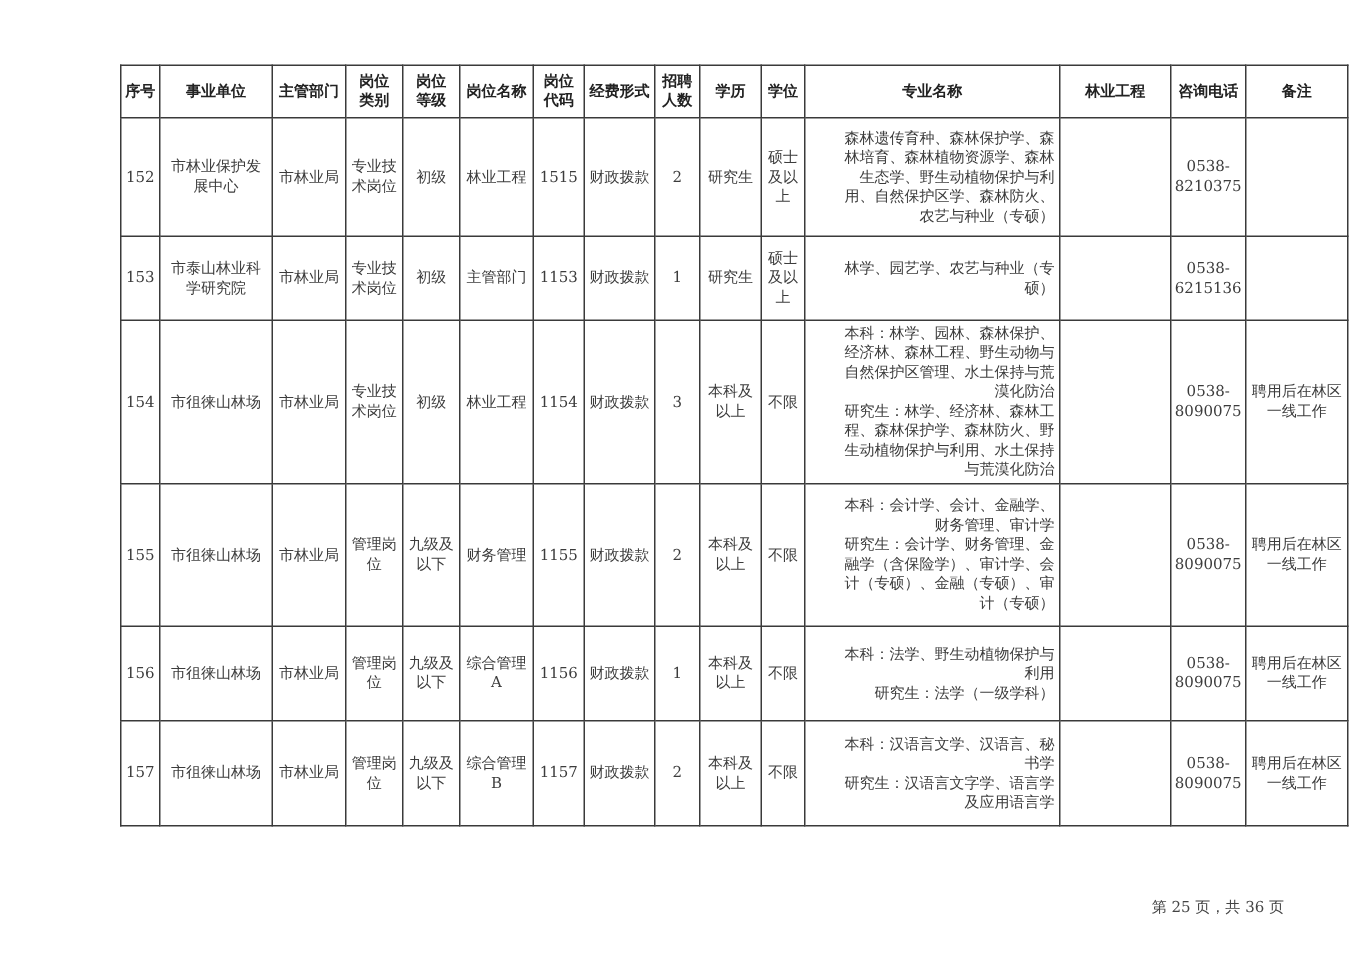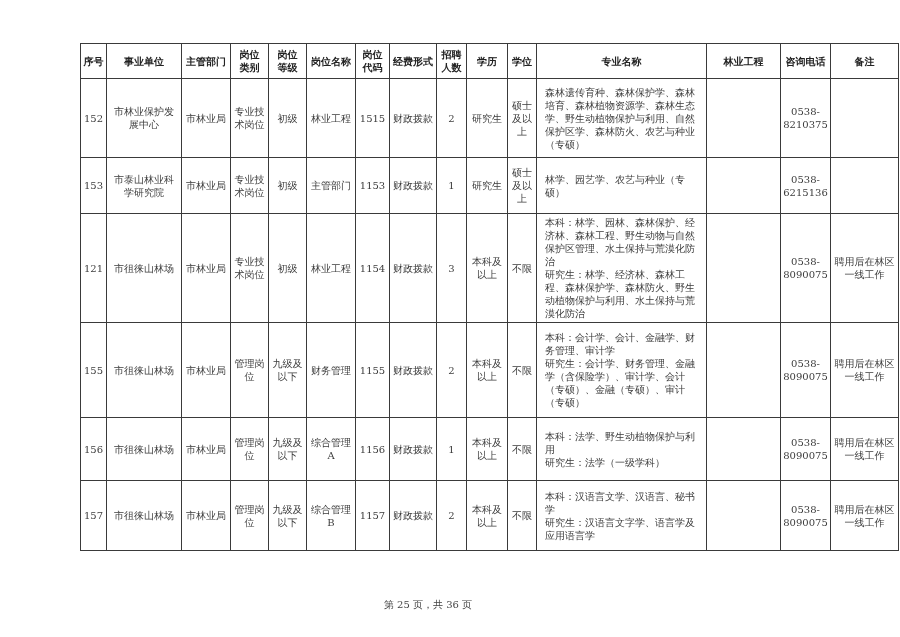--- a/index.html
+++ b/index.html
@@ -5,23 +5,23 @@
   html, body { margin: 0; padding: 0; background: #ffffff; }
   body { width: 900px; height: 637px; position: relative; overflow: hidden;
          font-family: "DejaVu Serif", "Liberation Serif", serif; color: #333; }
   table.grid { position: absolute; left: 40px; top: 43px; border-collapse: collapse;
                table-layout: fixed; width: 818px; margin-left: 40px; }
   table.grid td, table.grid th { border: 1.3px solid #3a3a3a; padding: 0 2px; text-align: center;
                vertical-align: middle; font-size: 10px; line-height: 13px; font-weight: normal;
                color: #3c3c3c; overflow: hidden; }
   table.grid th { font-family: "DejaVu Sans", "Liberation Sans", sans-serif; font-weight: bold;
                font-size: 10px; color: #222; height: 34px; }
-  table.grid td.major { text-align: left; padding-left: 8px; padding-right: 3px; line-height: 13px; }
+  table.grid td.major { text-align: right; padding-left: 18px; padding-right: 3px; line-height: 13px; }
   .multiline { white-space: pre-line; }
-  .footer { position: absolute; left: 0; width: 856px; top: 598px; text-align: center;
+  .footer { position: absolute; left: 0; width: 856px; top: 598px; text-align: right;
             font-size: 10px; color: #444; }
 </style>
 </head>
 <body>
 
 <table class="grid">
   <colgroup>
     <col style="width:26px">
       <col style="width:75px">
       <col style="width:49px">
@@ -100,21 +100,21 @@
       <td class="multiline">硕士
 及以
 上</td>
       <td class="major multiline">林学、园艺学、农艺与种业（专硕）</td>
       <td></td>
       <td class="multiline">0538-
 6215136</td>
       <td class="multiline"></td>
     </tr>
     <tr style="height:109px">
-      <td>121</td>
+      <td>154</td>
       <td class="multiline">市徂徕山林场</td>
       <td>市林业局</td>
       <td class="multiline">专业技
 术岗位</td>
       <td class="multiline">初级</td>
       <td class="multiline">林业工程</td>
       <td>1154</td>
       <td>财政拨款</td>
       <td>3</td>
       <td class="multiline">本科及

